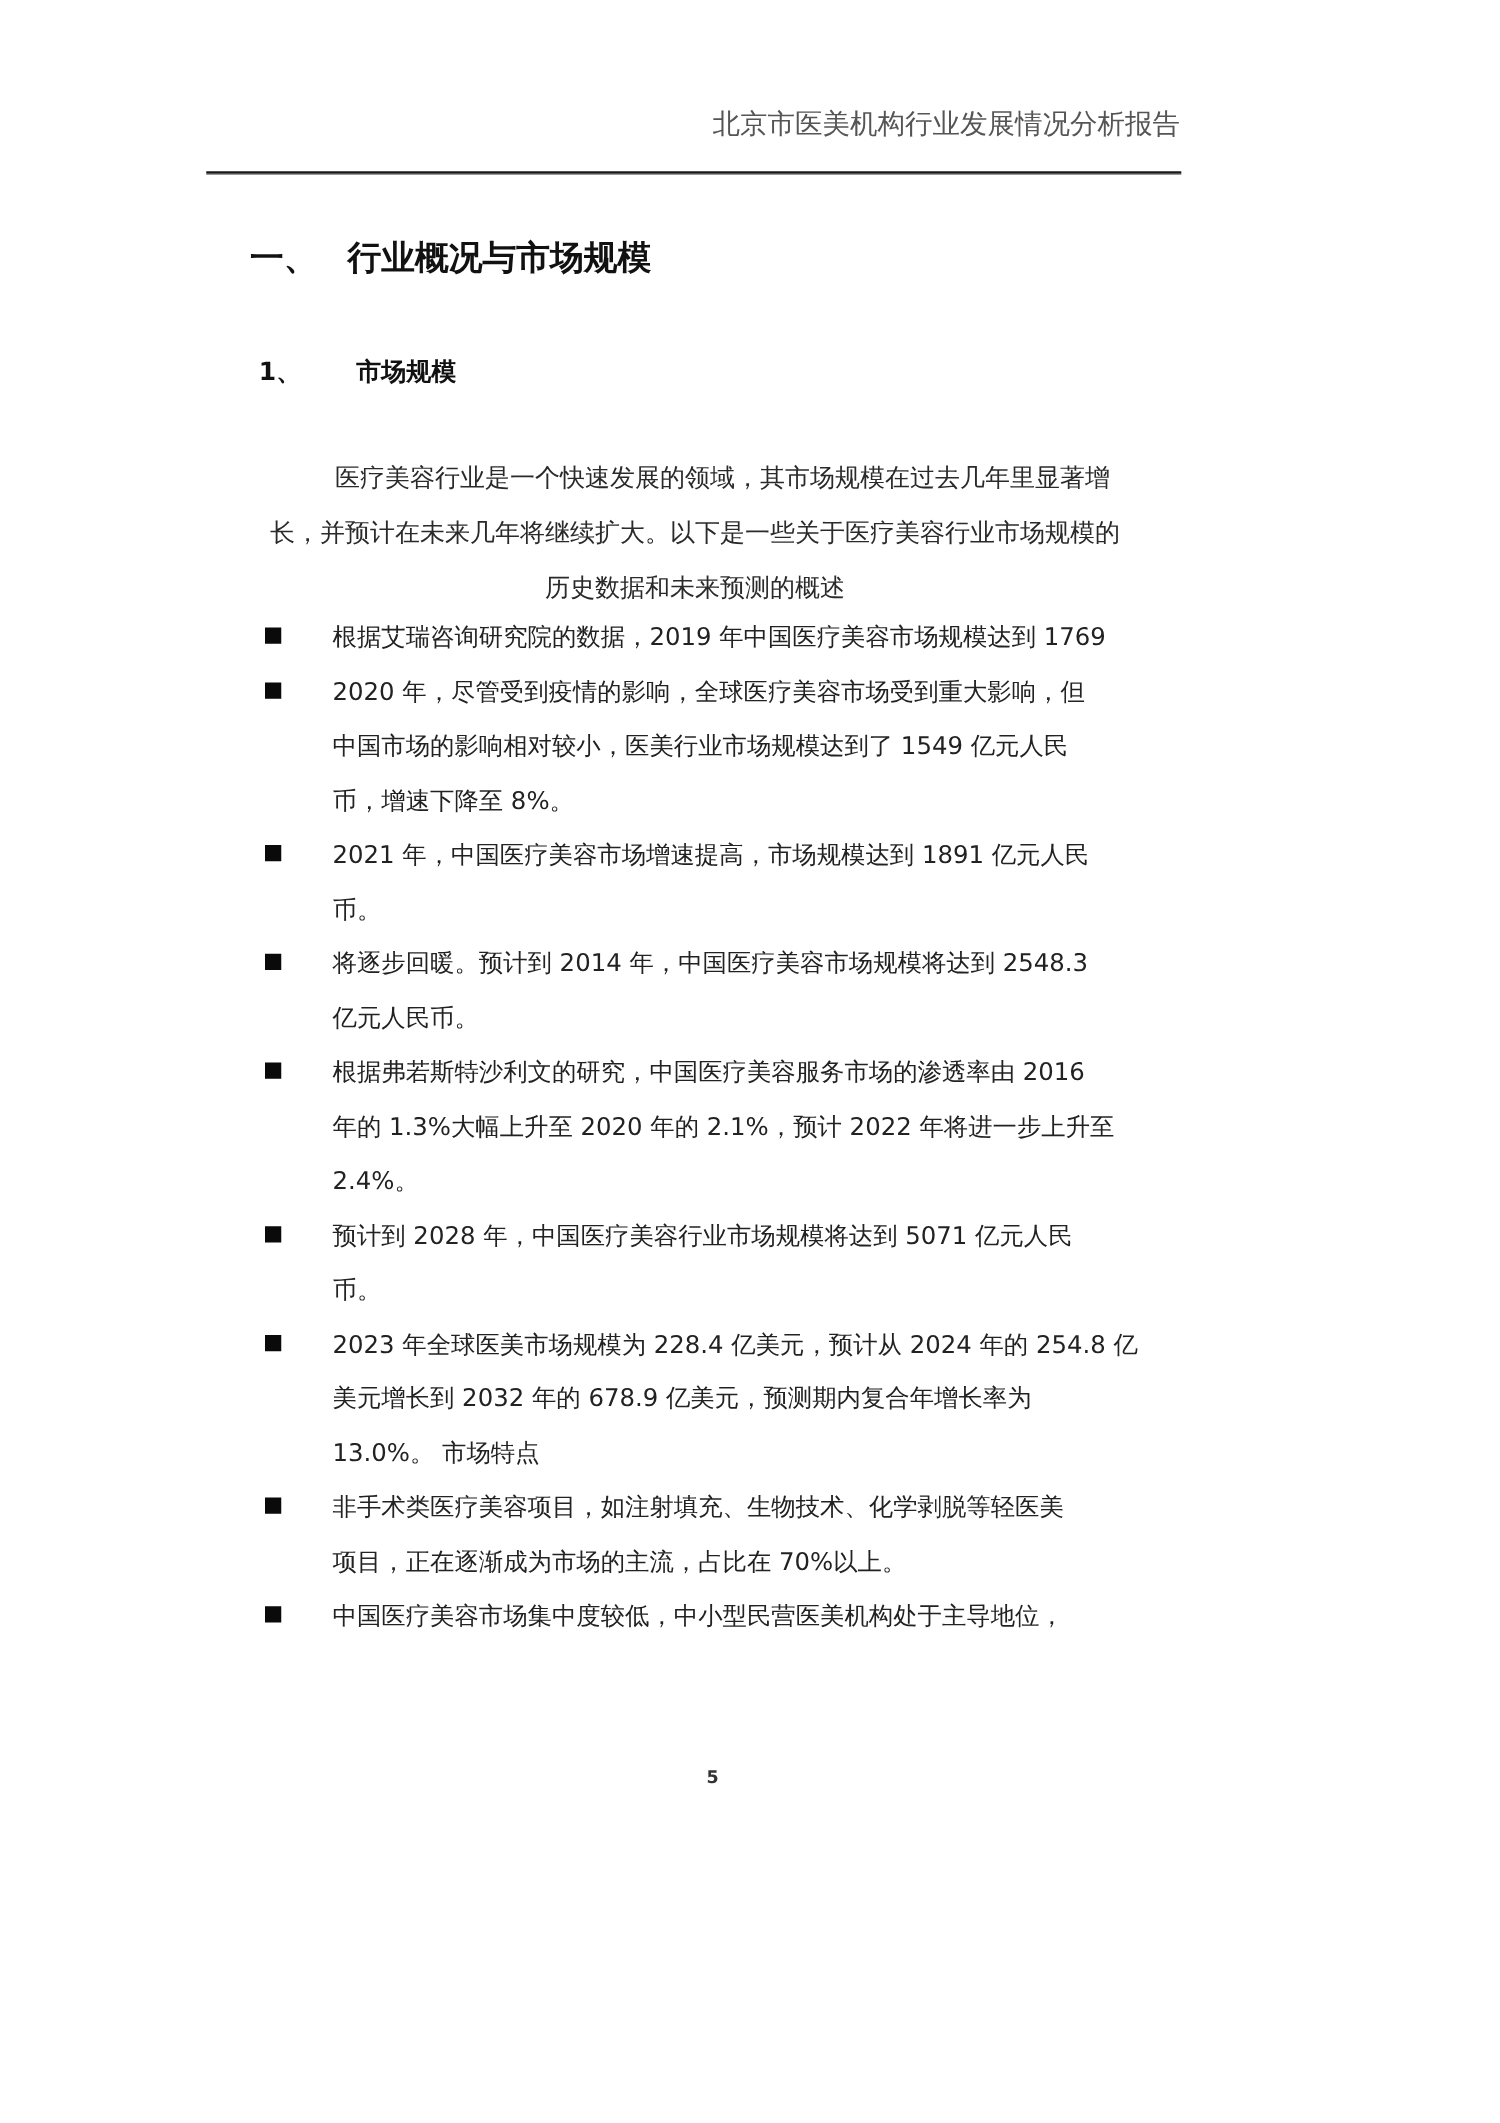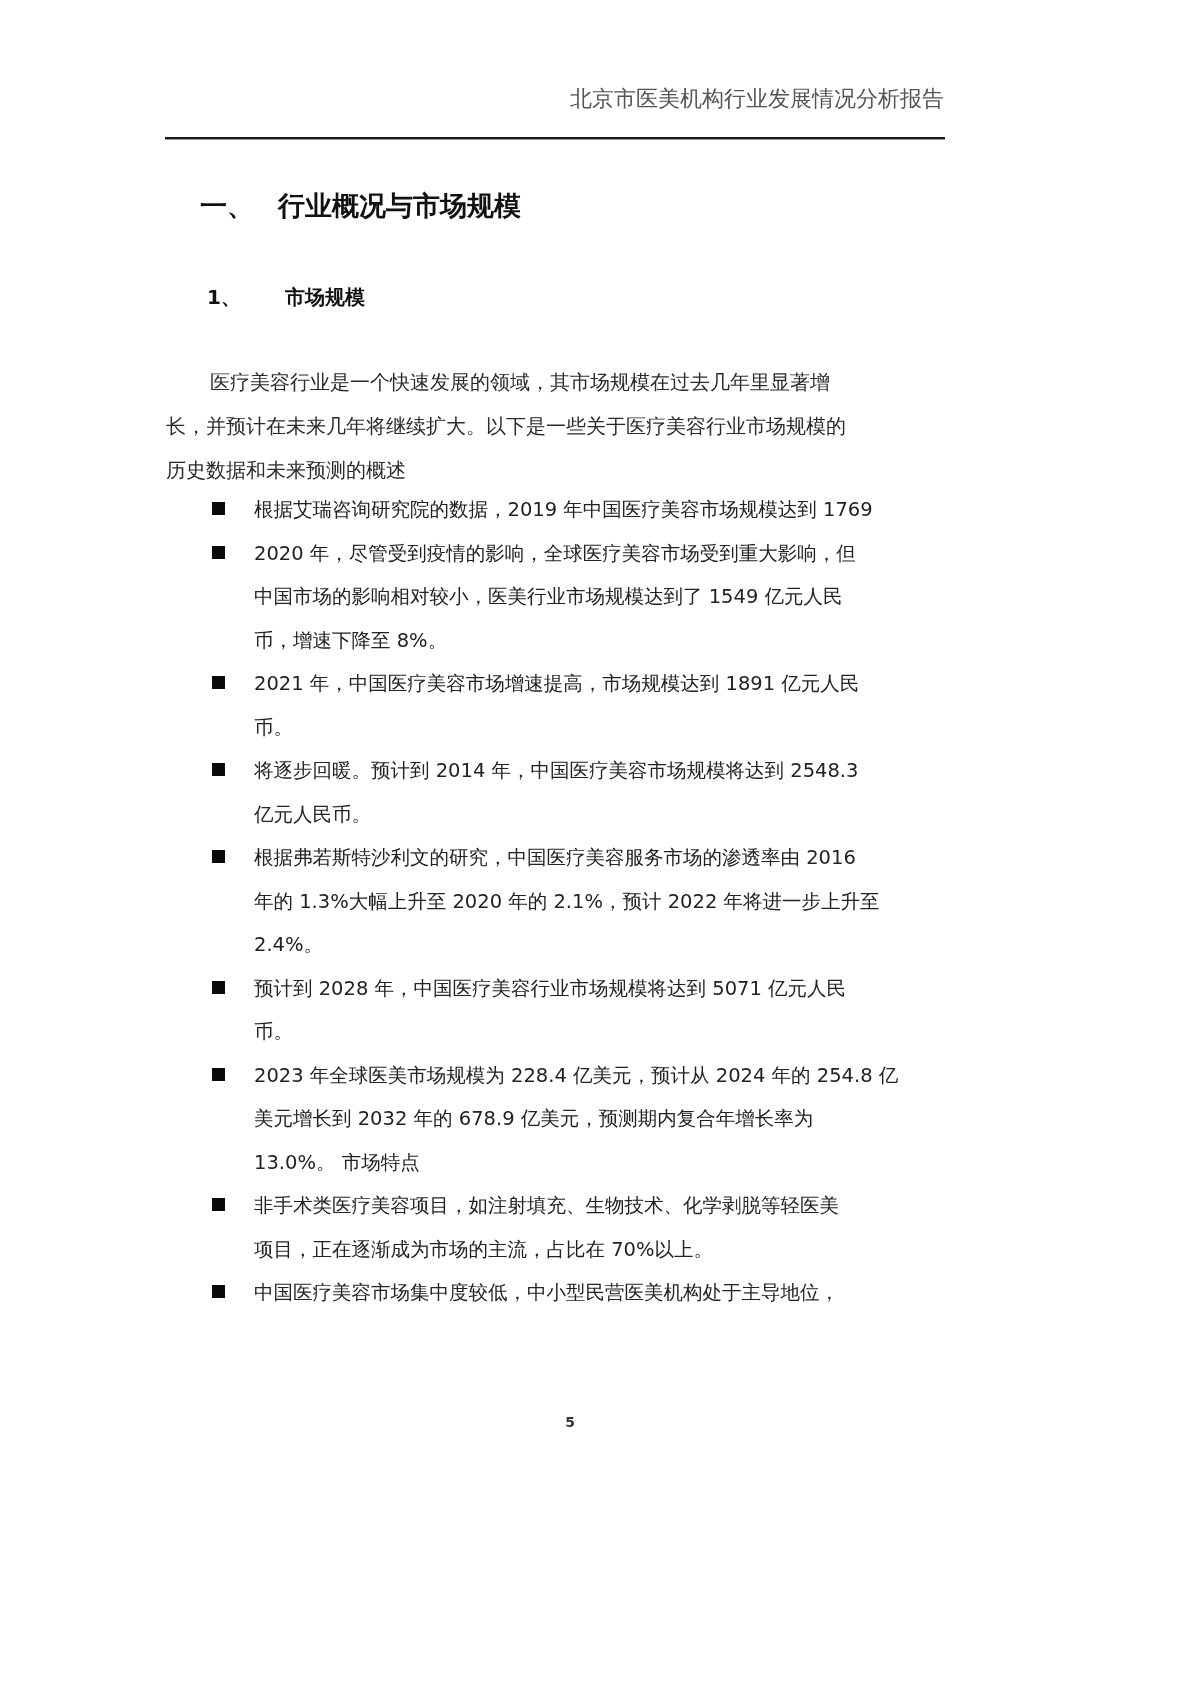--- a/index.html
+++ b/index.html
@@ -63,21 +63,21 @@
     .intro {
       position: absolute;
       left: 166px;
       top: 360px;
       width: 780px;
       font-family: "DejaVu Serif", "Liberation Serif", serif;
       font-size: 20px;
       line-height: 44px;
       color: #2a2a2a;
     }
-    .intro .line { display: block; white-space: nowrap; }
+    .intro .line { display: block; white-space: nowrap; text-align: center; }
     .intro .line.first { padding-left: 44px; }
     .bullets {
       position: absolute;
       left: 210px;
       top: 488px;
       width: 740px;
       margin: 0;
       padding: 0;
       list-style: none;
     }
@@ -91,21 +91,21 @@
       color: #222222;
     }
     .bullet .mark {
       position: absolute;
       left: 2px;
       top: 14px;
       width: 13px;
       height: 13px;
       background: #0a0a0a;
     }
-    .bullet .line { display: block; white-space: nowrap; }
+    .bullet .line { display: block; white-space: nowrap; margin-left: 12px; }
     .page-number {
       position: absolute;
       left: 0;
       width: 1140px;
       top: 1414px;
       text-align: center;
       font-size: 14px;
       font-weight: bold;
       color: #333333;
     }

